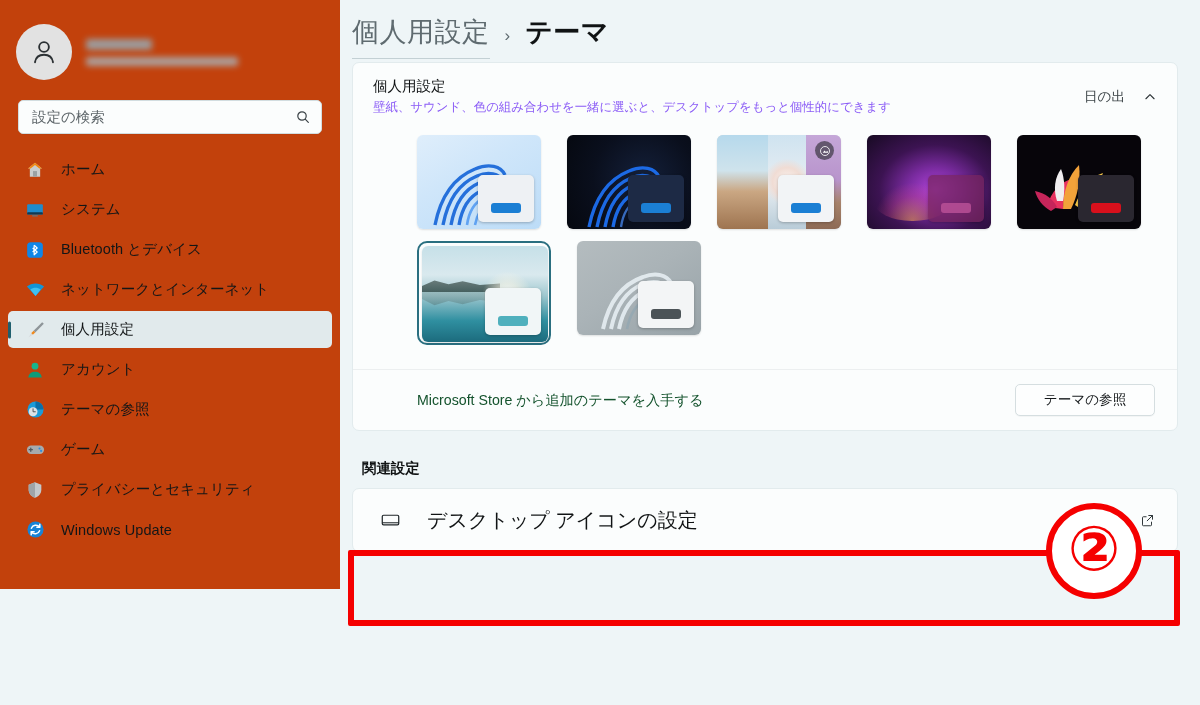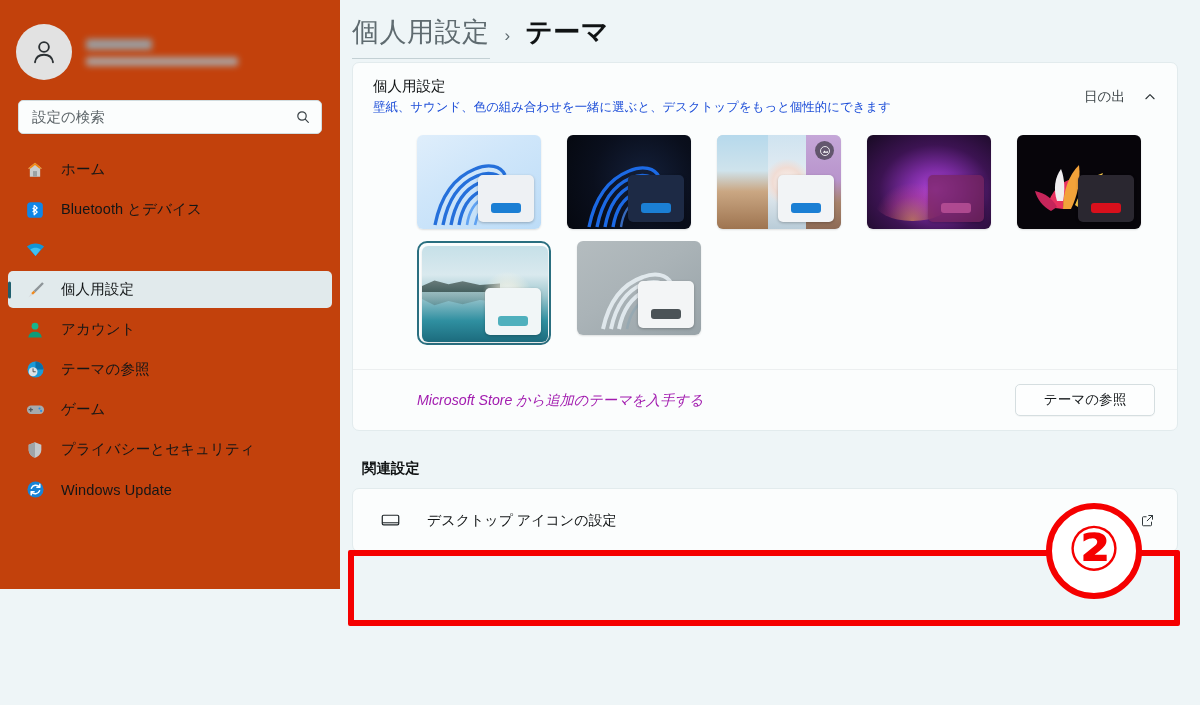--- a/index.html
+++ b/index.html
@@ -89,21 +89,21 @@
   }
 
   
   .theme-card { border-radius: 7px; }
   .theme-head {
     display: flex; align-items: center;
     padding: 14px 20px 13px 20px;
   }
   .theme-head-text { flex: 1; }
   .theme-title { font-size: 14.5px; color: #101314; margin-bottom: 3px; }
-  .theme-sub { font-size: 12.4px; color: #1d4ed8; letter-spacing: .05px; }
+  .theme-sub { font-size: 12.4px; color: #8b5cf6; letter-spacing: .05px; }
   .theme-current-name { font-size: 13.6px; color: #3d4548; margin-right: 18px; }
   .chev { color: #2a3134; display: flex; }
 
   .thumb-area { padding: 6px 0 12px 64px; }
   .thumb-row { display: flex; gap: 26px; margin-bottom: 12px; }
   .thumb {
     width: 124px; height: 94px; border-radius: 6px;
     position: relative; overflow: hidden; cursor: default;
     box-shadow: 0 1px 2px rgba(0,0,0,.12);
   }
@@ -125,21 +125,21 @@
     position: absolute; top: 6px; right: 7px;
     width: 19px; height: 19px; border-radius: 50%;
     background: rgba(40,40,46,.62); display: flex;
     align-items: center; justify-content: center;
   }
 
   .store-row {
     display: flex; align-items: center; justify-content: space-between;
     border-top: 1px solid #eceff0; padding: 14px 22px 14px 64px;
   }
-  .store-text { font-size: 14.2px; color: #a21caf; font-style: italic; }
+  .store-text { font-size: 14.2px; color: #14532d; }
   .browse-btn {
     min-width: 140px; height: 32px; border-radius: 5px;
     border: 1px solid #d5dee0; background: #fdfefe;
     font-family: inherit; font-size: 13.6px; color: #14181a;
     display: flex; align-items: center; justify-content: center;
     cursor: default; box-shadow: 0 1px 0 rgba(0,0,0,.03);
   }
 
   .section-head {
     font-size: 14.4px; font-weight: bold; color: #101314;
@@ -147,21 +147,21 @@
   }
 
   .list-row {
     display: flex; align-items: center; min-height: 64px;
     padding: 0 22px 0 24px; background: #fbfdfd;
     border: 1px solid #e2ebed; border-radius: 7px;
     margin-bottom: 5px; cursor: default;
   }
   .row-ico { width: 26px; flex: 0 0 26px; display: flex; align-items: center; justify-content: center; color: #20272a; }
   .row-body { flex: 1; margin-left: 24px; }
-  .row-title { font-size: 14px; color: #101314; }
+  .row-title { font-size: 20px; color: #101314; }
   .row-sub { font-size: 12.3px; color: #5c6569; margin-top: 3px; }
   .row-end { color: #30383b; display: flex; align-items: center; }
 
   
   .anno-box {
     position: absolute; pointer-events: none;
     border: 6px solid #f50000; border-radius: 2px;
   }
   .anno-circle {
     position: absolute; pointer-events: none;
@@ -211,39 +211,50 @@
         <span class="nav-ico">
           <svg width="20" height="20" viewBox="0 0 24 24">
             <path d="M12 3.4 3.6 10.3h2.2V20h12.4v-9.7h2.2z" fill="#c9ccce"></path>
             <path d="M12 3.4 3.6 10.3h3.1L12 6.1l5.3 4.2h3.1z" fill="#f2860f"></path>
             <rect x="9.6" y="13.3" width="4.8" height="6.7" fill="#9aa0a3"></rect>
           </svg>
         </span>
         <span class="nav-label">ホーム</span>
       </div>
 
+      <div class="nav-item">
+        <span class="nav-ico">
+          <svg width="20" height="20" viewBox="0 0 24 24">
+            <rect x="2.6" y="5" width="18.8" height="12.4" rx="1.4" fill="#1f8ccc"></rect>
+            <rect x="2.6" y="14.6" width="18.8" height="2.8" rx="1" fill="#12394f"></rect>
+            <rect x="8.4" y="18.2" width="7.2" height="1.5" rx=".7" fill="#6b7479"></rect>
+          </svg>
+        </span>
+        <span class="nav-label">システム</span>
+      </div>
 
       <div class="nav-item">
         <span class="nav-ico">
           <svg width="20" height="20" viewBox="0 0 24 24">
             <rect x="2.6" y="2.6" width="18.8" height="18.8" rx="4.4" fill="#0f86e8"></rect>
             <path d="M11 6.2v11.6l3.6-3.3-5.4-4.9" fill="none" stroke="#fff" stroke-width="1.5" stroke-linejoin="round"></path>
             <path d="M11 6.2 14.6 9.6 9.2 14.5" fill="none" stroke="#fff" stroke-width="1.5" stroke-linejoin="round"></path>
           </svg>
         </span>
         <span class="nav-label">Bluetooth とデバイス</span>
       </div>
 
       <div class="nav-item">
         <span class="nav-ico">
           <svg width="21" height="21" viewBox="0 0 24 24">
             <path d="M2.2 8.6C5 6.3 8.4 5.1 12 5.1s7 1.2 9.8 3.5L12 19.4z" fill="#1295d8"></path>
             <path d="M6.1 12.1c1.7-1.3 3.8-2 5.9-2s4.2.7 5.9 2L12 19.4z" fill="#3fc0f0"></path>
           </svg>
         </span>
+        <span class="nav-label">ネットワークとインターネット</span>
       </div>
 
       <div class="nav-item selected">
         <span class="nav-ico">
           <svg width="21" height="21" viewBox="0 0 24 24">
             <path d="M19.6 3.6 9.8 13.4l1.9 1.9 9.8-9.8z" fill="#8e9599"></path>
             <path d="M9.8 13.4 7 16.2l1.9 1.9 2.8-2.8z" fill="#f08a1e"></path>
             <path d="M7 16.2 4 21.1l4.9-3z" fill="#d8dbdd"></path>
           </svg>
         </span>

